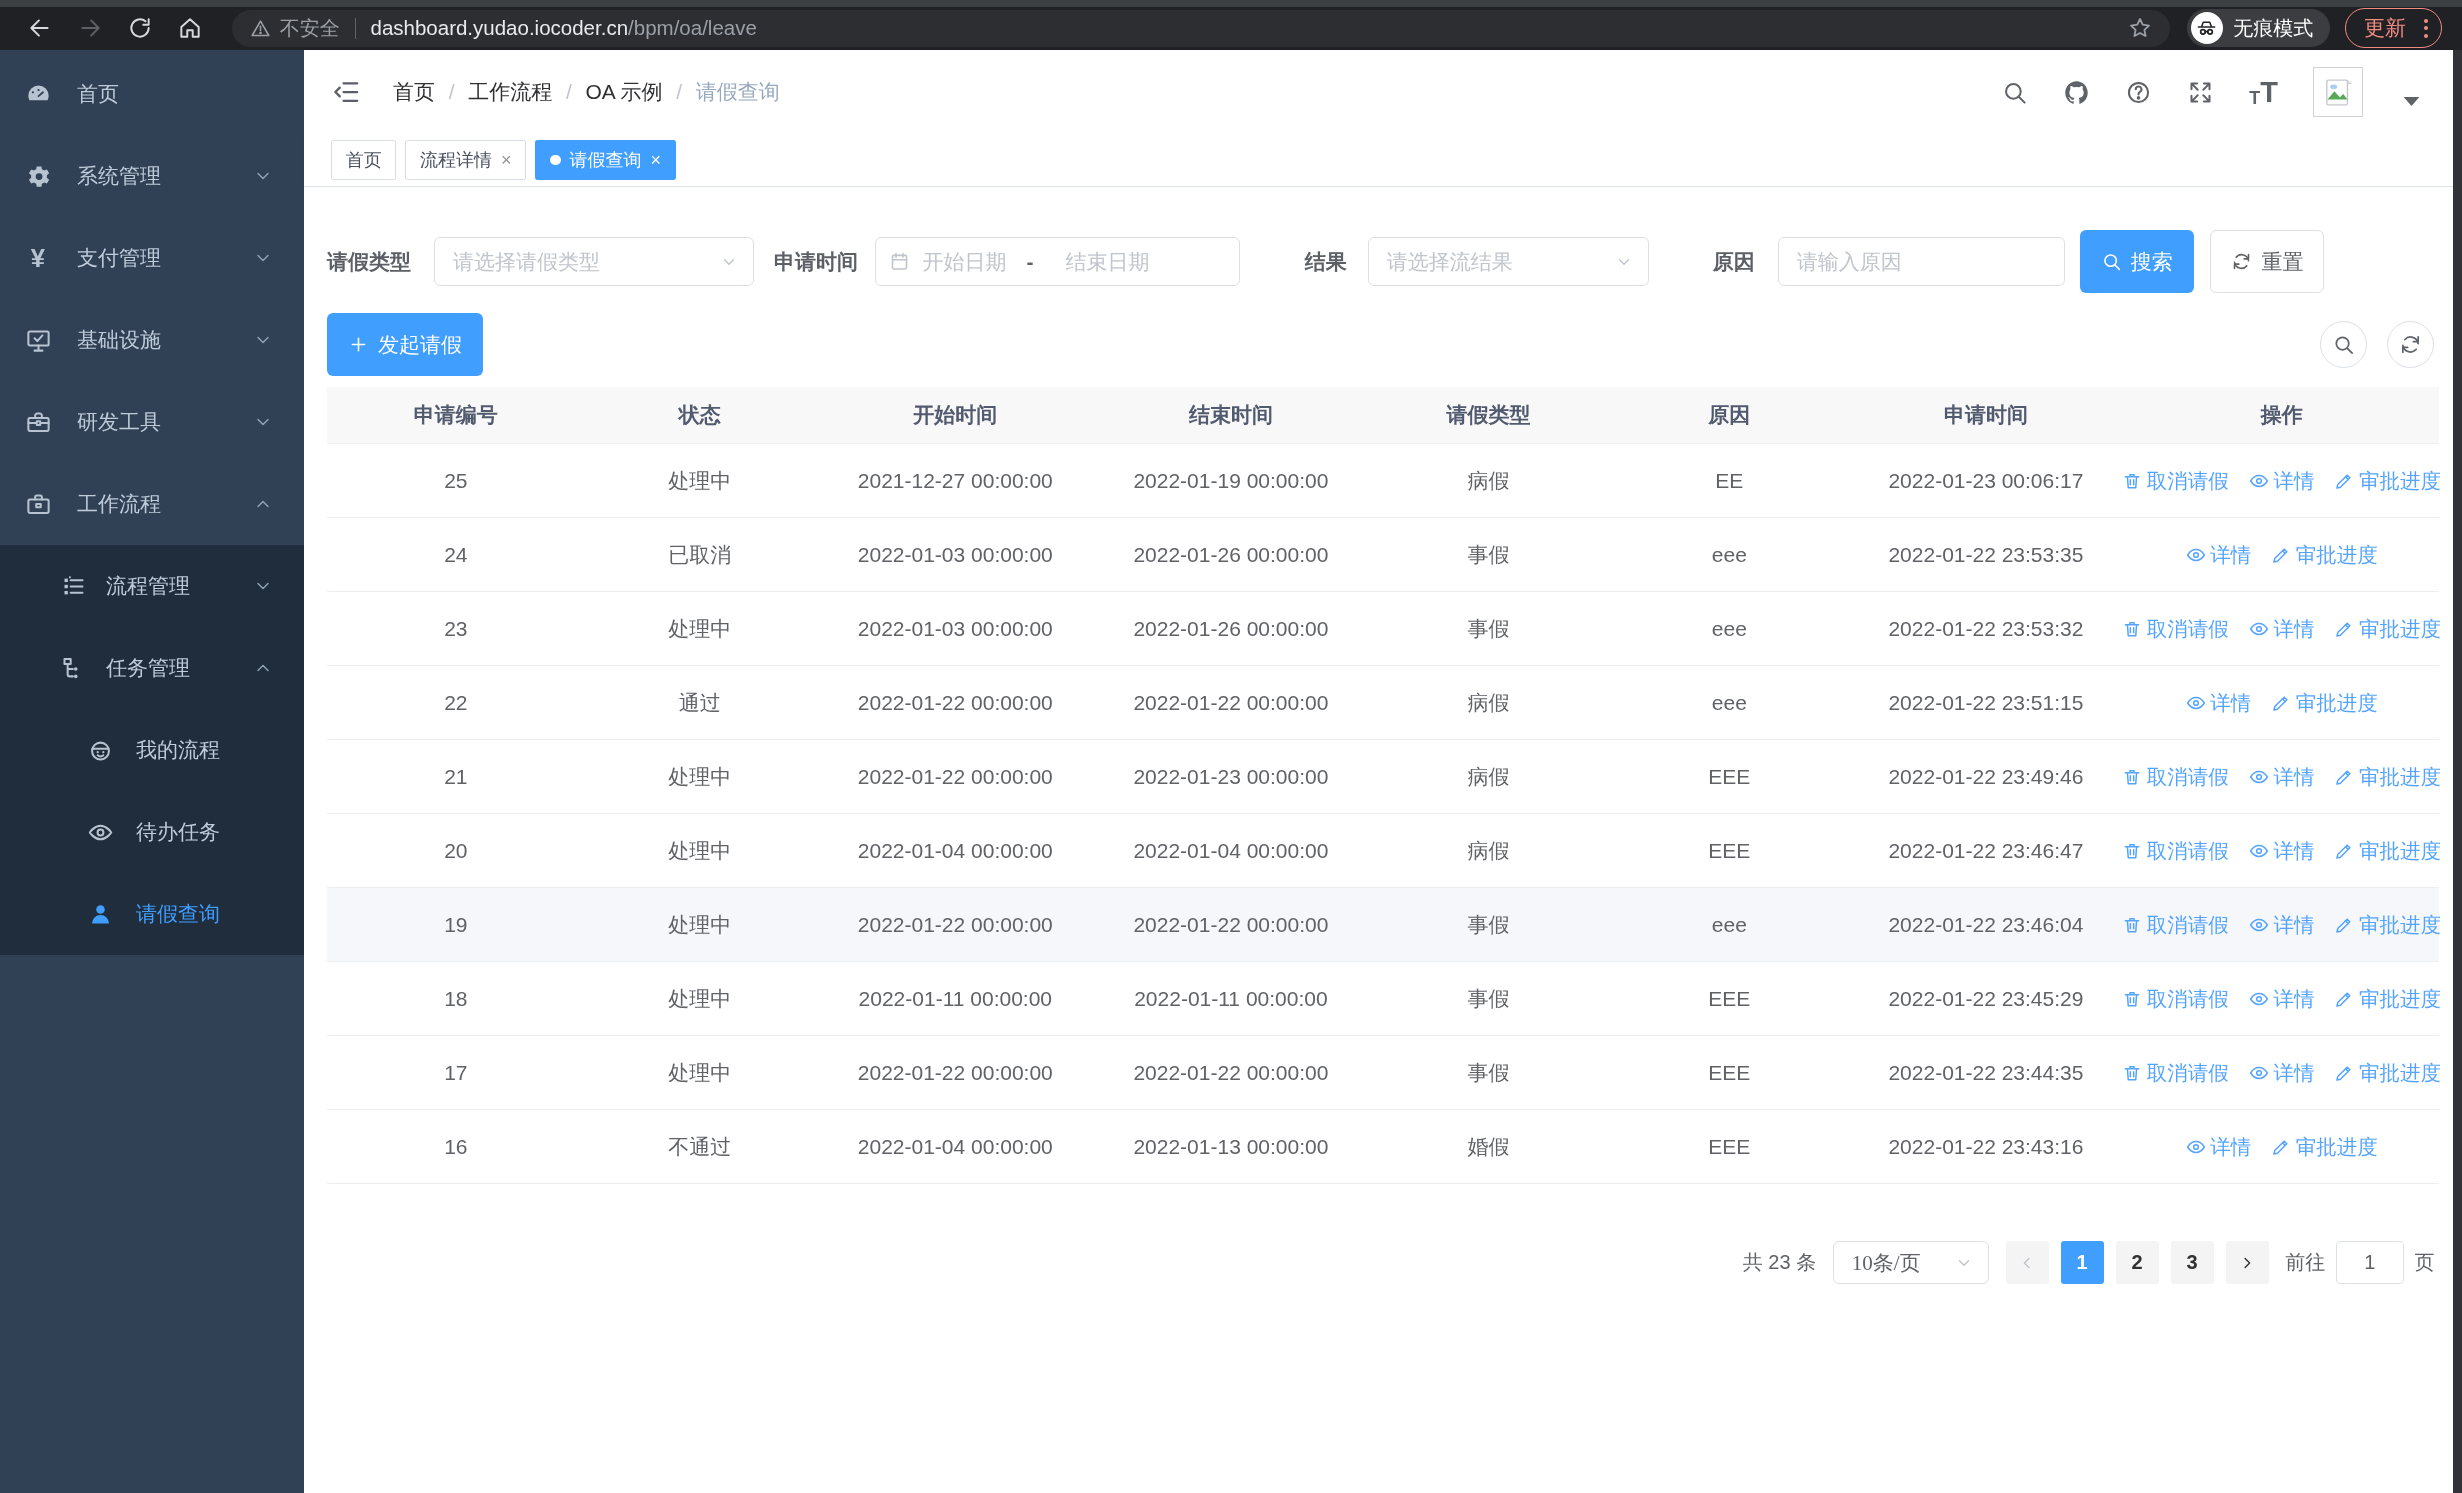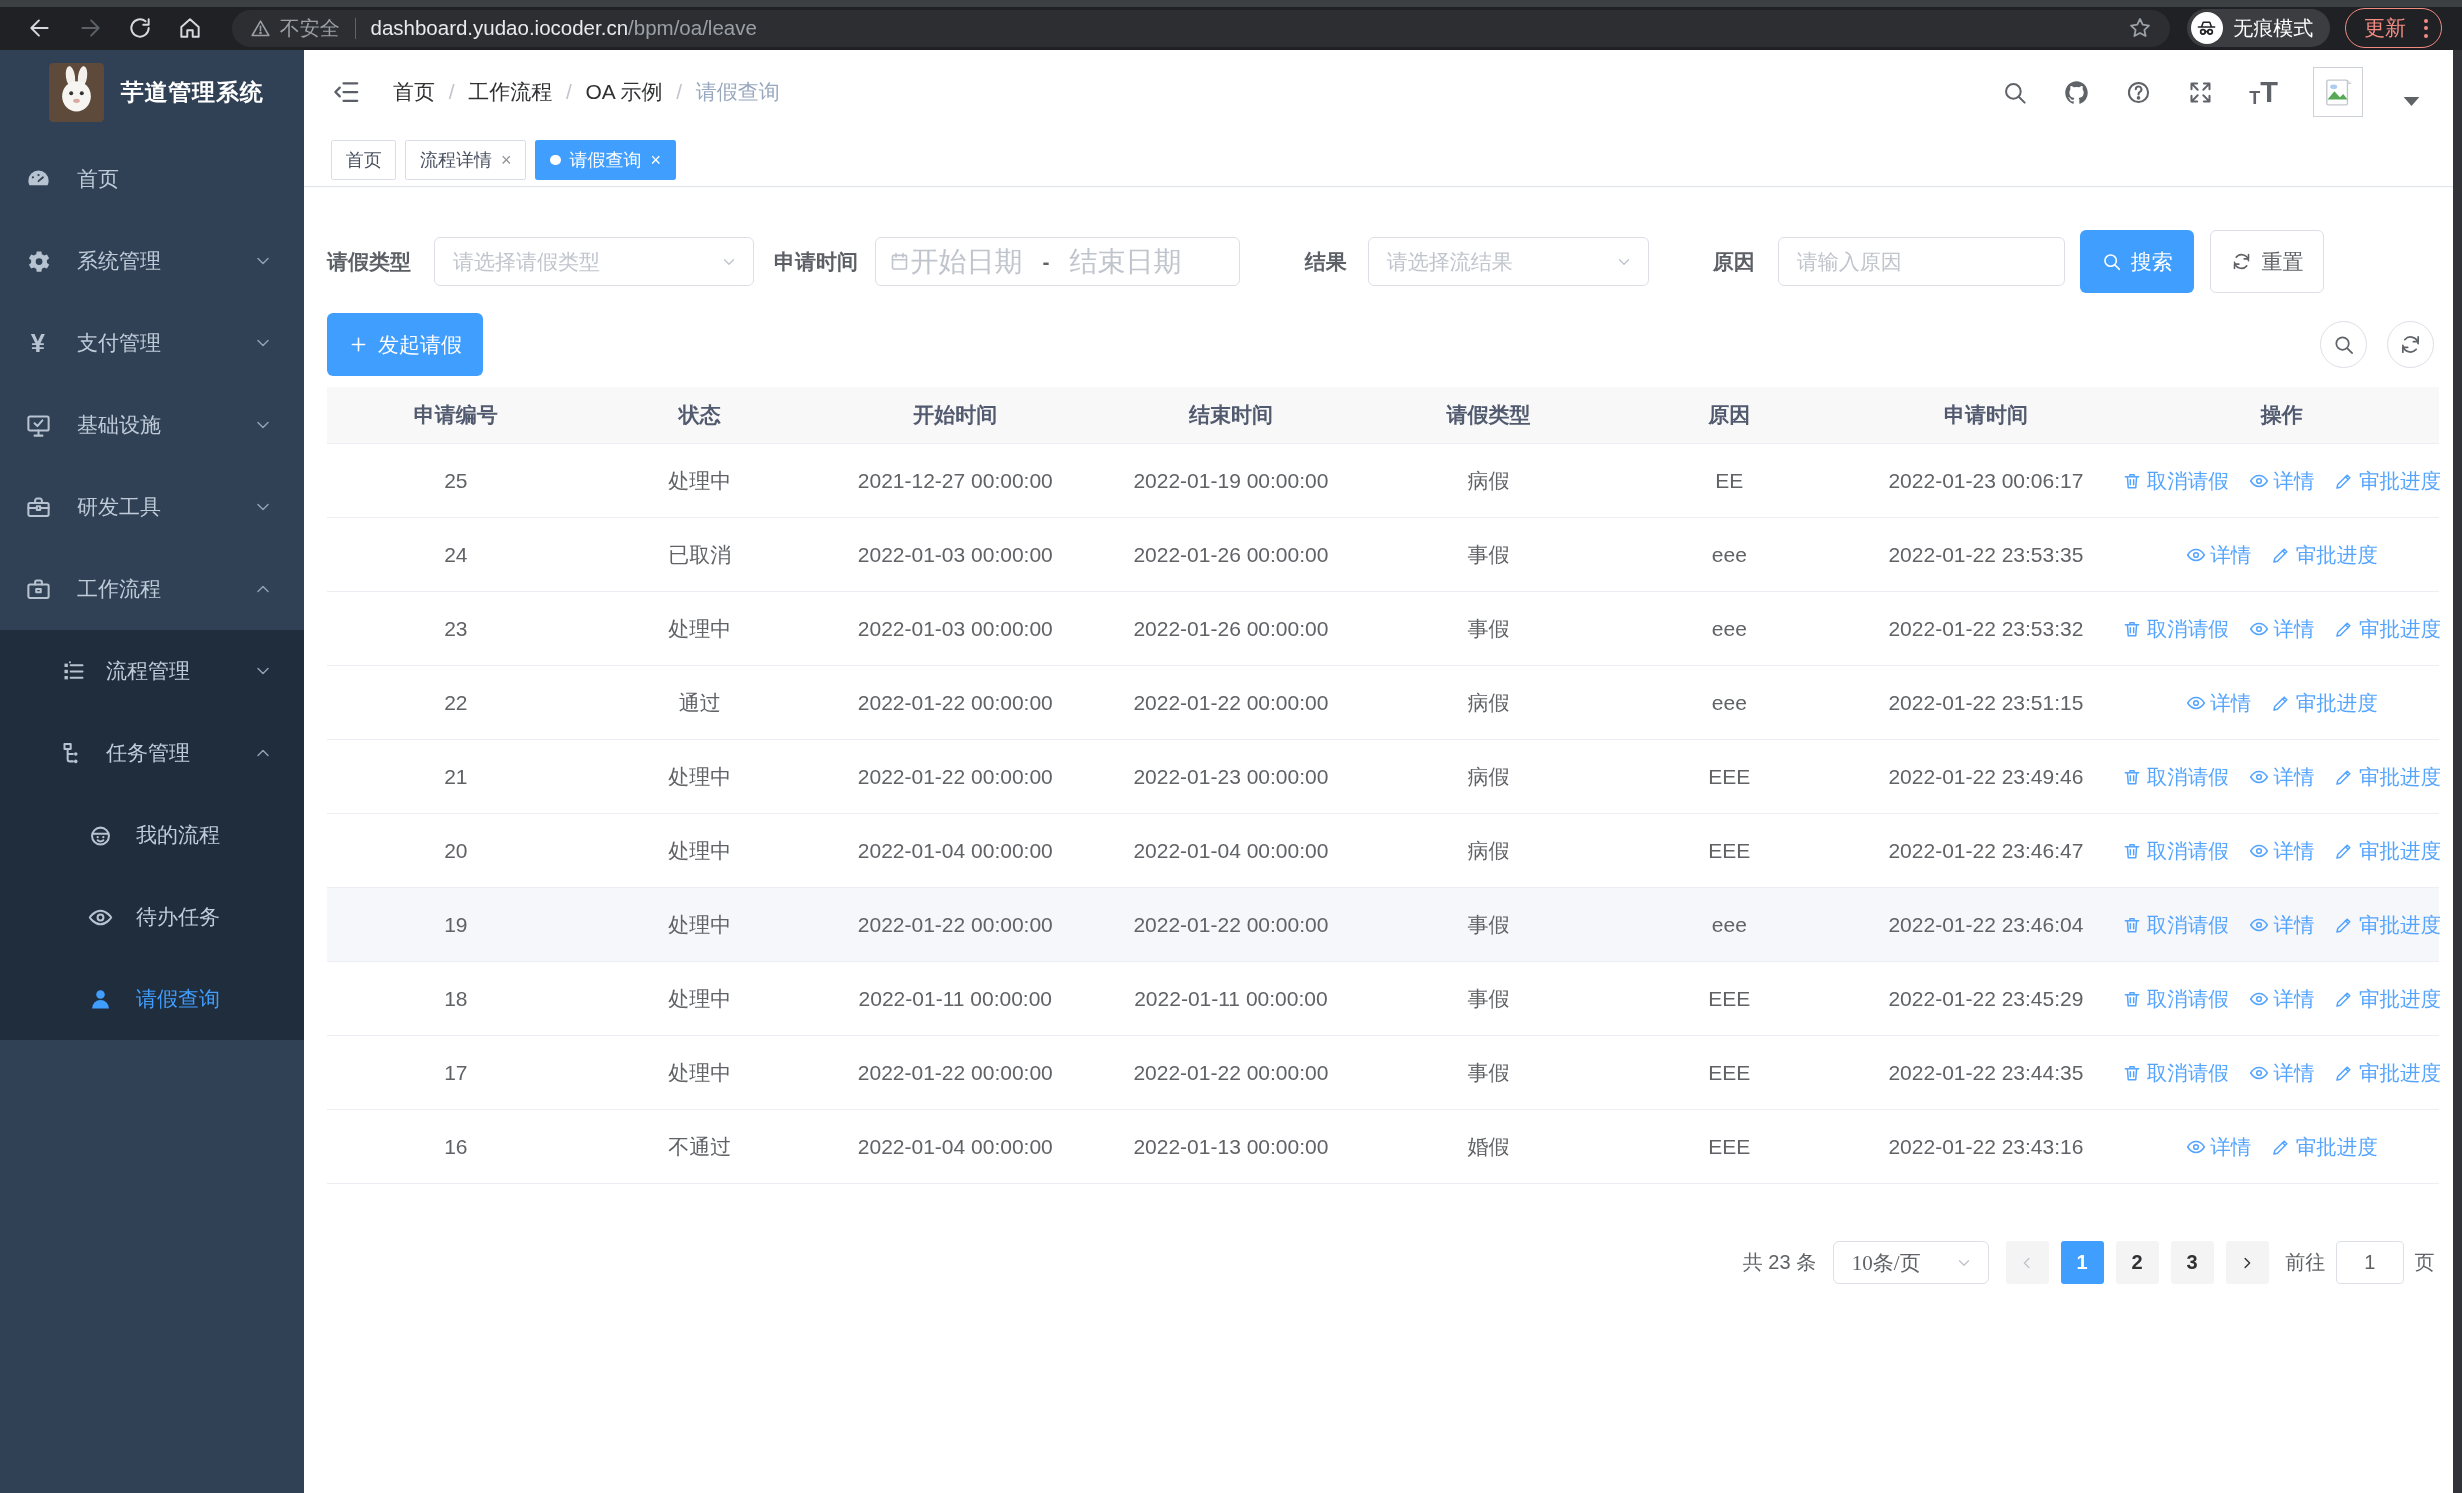--- a/index.html
+++ b/index.html
@@ -85,21 +85,21 @@
   
   .filters{margin-top:43px;display:flex;align-items:center;font-size:21px;}
   .f-label{color:#5c6066;font-weight:700;white-space:nowrap;}
   .box{height:49px;border:0.8px solid #dcdfe6;border-radius:6px;background:#fff;
     display:flex;align-items:center;color:#c0c4cc;}
   .sel{justify-content:space-between;padding:0 15px 0 18px;cursor:pointer;}
   .sel .ph{font-size:21px;}
   .sel .chev{font-size:18px;color:#c0c4cc;}
   .daterange{width:365px;padding:0 13.7px;cursor:text;}
   .daterange .icon{font-size:21px;color:#c0c4cc;}
-  .daterange .ph{font-size:28px;}
+  .daterange .ph{font-size:21px;margin-left:12px;}
   .daterange .dash{color:#606266;margin:0 20px;font-weight:700;}
   .txt-input{width:287px;padding:0 18px;}
   .txt-input input{border:none;outline:none;width:100%;font-size:21px;color:#606266;
     font-family:inherit;background:transparent;}
   .txt-input input::placeholder{color:#c0c4cc;}
   .btn{height:63px;border-radius:6px;font-size:21px;display:inline-flex;align-items:center;
     gap:9px;padding:0 20px;cursor:pointer;border:0.8px solid transparent;white-space:nowrap;}
   .btn .icon{font-size:21px;}
   .btn-primary{background:#409eff;color:#fff;}
   .btn-plain{background:#fff;border-color:#dcdfe6;color:#606266;}
@@ -194,34 +194,20 @@
       <span class="kebab">
           <i></i>
           <i></i>
           <i></i>
         </span>
     </div>
   </div>
 </div>
 
 <aside class="sidebar">
-  <div class="logo-row">
-    <span class="logo-img">
-      <svg viewBox="0 0 36 39" width="55" height="59">
-          <rect width="36" height="39" fill="#5d4a3a"></rect>
-          <ellipse cx="14" cy="9" rx="3" ry="7" fill="#f3f0ec" transform="rotate(-8 14 9)"></ellipse>
-          <ellipse cx="22" cy="9" rx="3" ry="7" fill="#f3f0ec" transform="rotate(8 22 9)"></ellipse>
-          <ellipse cx="18" cy="22" rx="9.5" ry="10" fill="#f7f5f2"></ellipse>
-          <circle cx="14.5" cy="20" r="1.3" fill="#333"></circle>
-          <circle cx="21.5" cy="20" r="1.3" fill="#333"></circle>
-          <ellipse cx="18" cy="25" rx="2.2" ry="1.4" fill="#d9a8a0"></ellipse>
-        </svg>
-    </span>
-    <span class="logo-title">芋道管理系统</span>
-  </div>
   <nav class="menu" id="menu">
       <div class="m-item lvl1">
         <span class="icon">
           <svg viewBox="0 0 24 24">
             <path fill="currentColor" d="M12 4a9 9 0 0 0-9 9c0 1.4.3 2.8.9 4h16.2c.6-1.2.9-2.6.9-4a9 9 0 0 0-9-9z"></path>
             <g stroke="#304156" stroke-width="1.6" stroke-linecap="round">
               <path d="M12 13.5l4-3.5"></path>
             </g>
             <g fill="#304156">
               <circle cx="7" cy="10" r="1"></circle>

